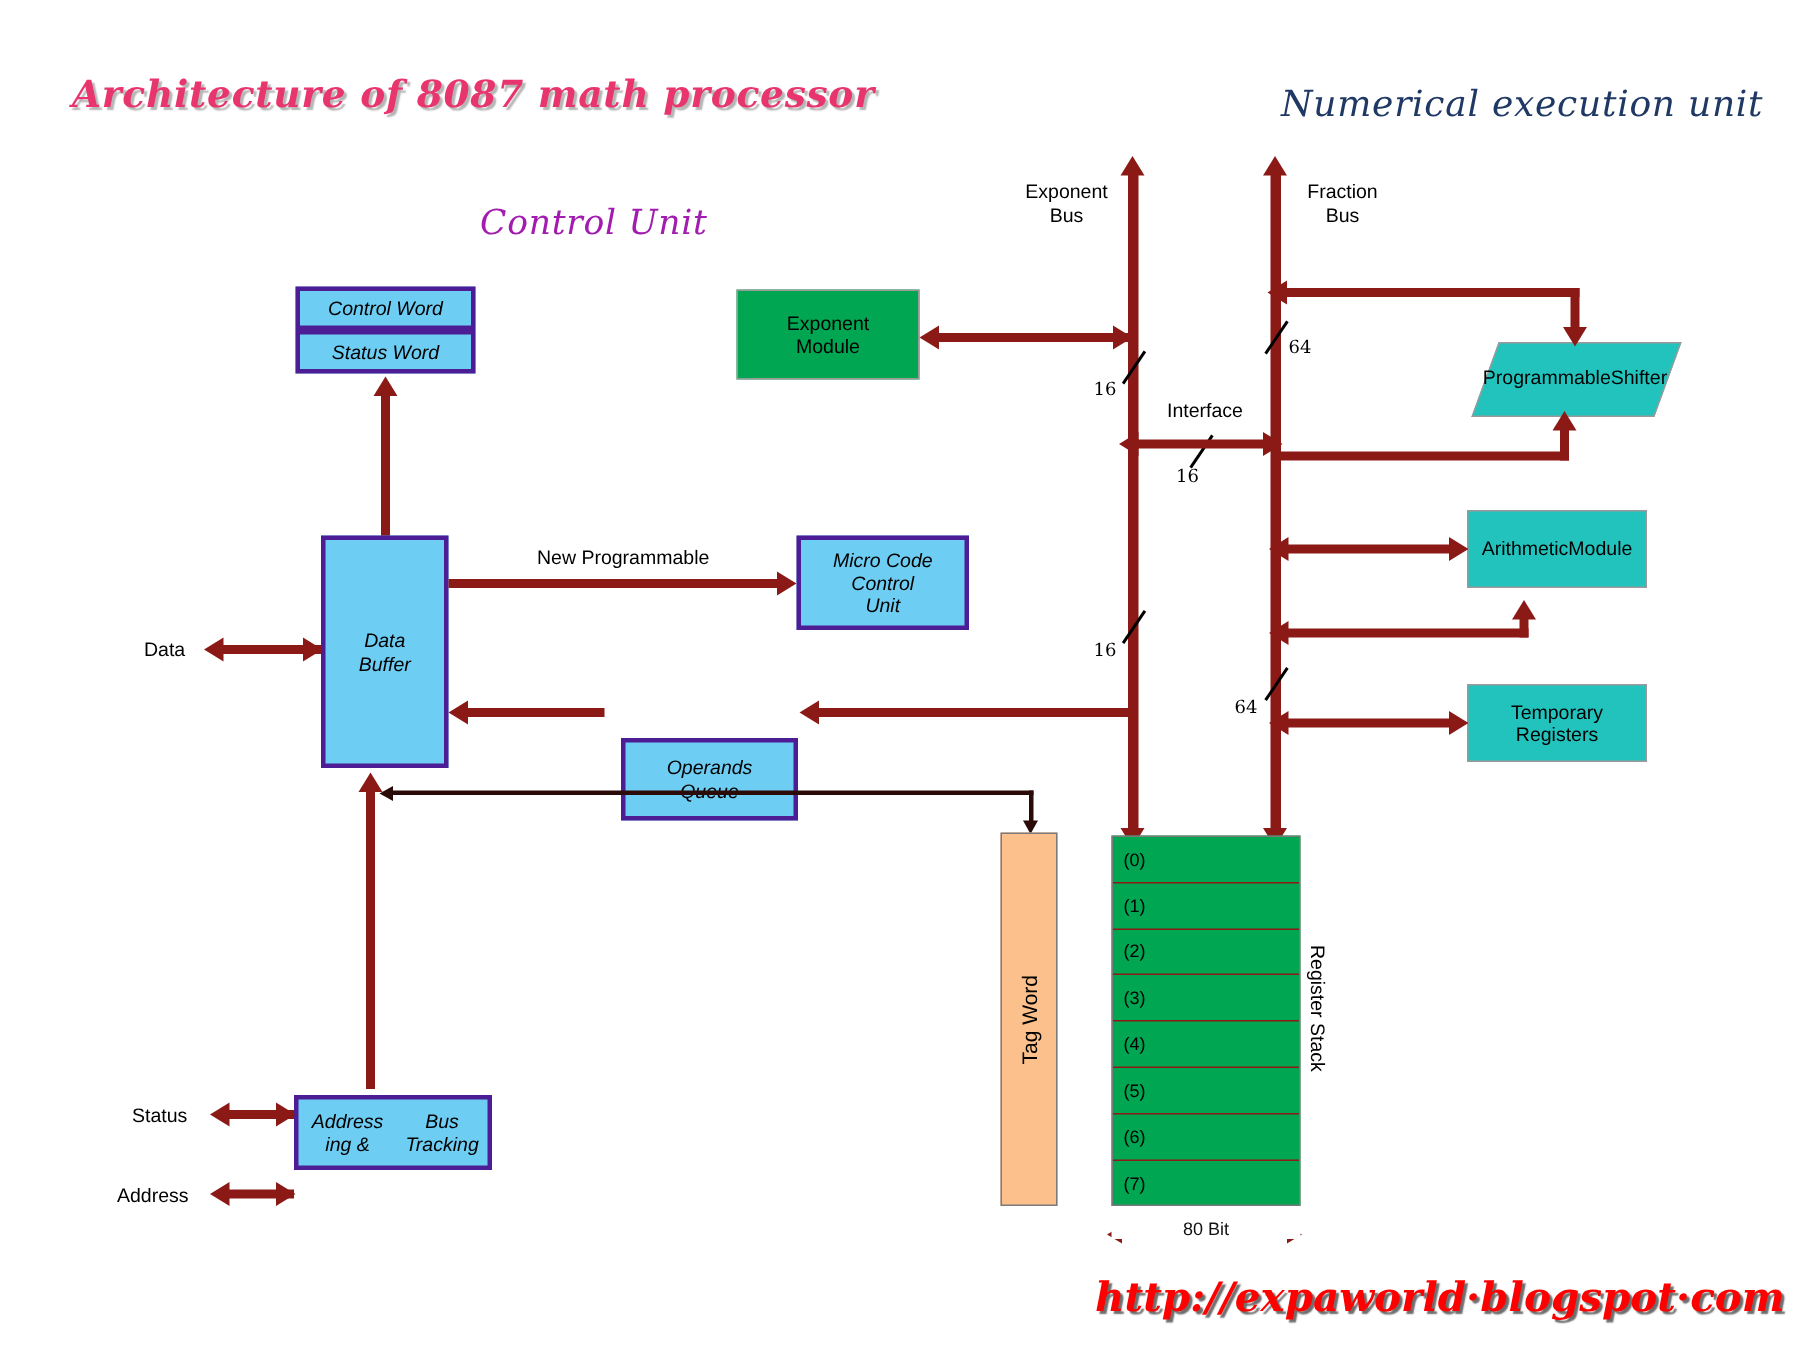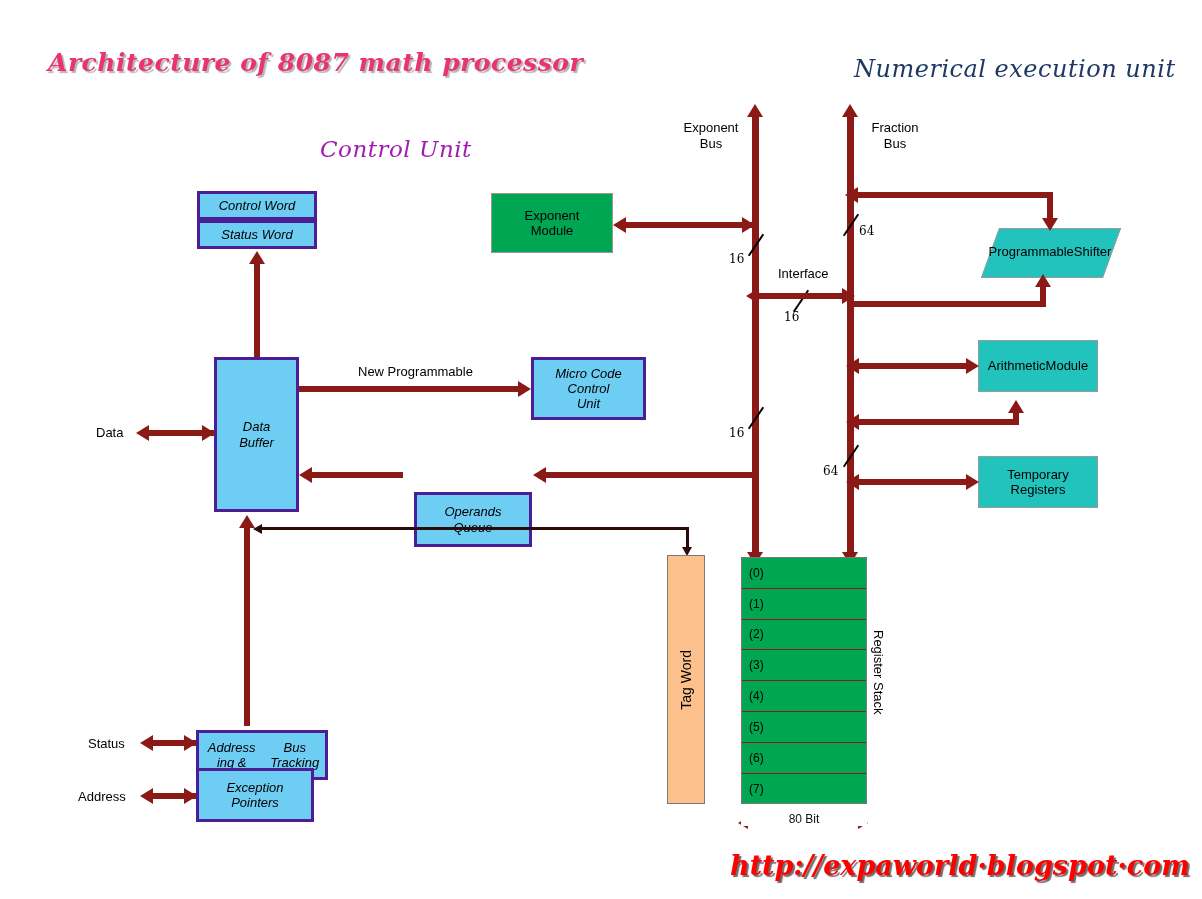--- a/index.html
+++ b/index.html
@@ -162,24 +162,20 @@
 
   <div class="thin" style="left:262px;top:527px;width:427px;height:3px;"></div>
   <div class="thin" style="left:686px;top:527px;width:3px;height:25px;"></div>
   <div class="ah ah-l-sm" style="left:253px;top:524px;"></div>
   <div class="ah ah-d-sm" style="left:682px;top:547px;"></div>
 
   <div class="box blue" style="left:196px;top:718px;width:132px;height:50px;flex-direction:row;margin-top:12px;">
     <div>Address ing &amp;</div>
     <div>Bus  Tracking</div>
   </div>
-  <div class="box blue" style="left:196px;top:768px;width:118px;height:54px;flex-direction:column;">
-    <div>Exception</div>
-    <div>Pointers</div>
-  </div>
 
   <div class="lbl" style="left:88px;top:736px;">Status</div>
   <div class="ln" style="left:152px;top:740px;width:44px;height:6px;"></div>
   <div class="ah ah-l" style="left:140px;top:735px;"></div>
   <div class="ah ah-r" style="left:184px;top:735px;"></div>
 
   <div class="lbl" style="left:78px;top:789px;">Address</div>
   <div class="ln" style="left:152px;top:793px;width:44px;height:6px;"></div>
   <div class="ah ah-l" style="left:140px;top:788px;"></div>
   <div class="ah ah-r" style="left:184px;top:788px;"></div>

